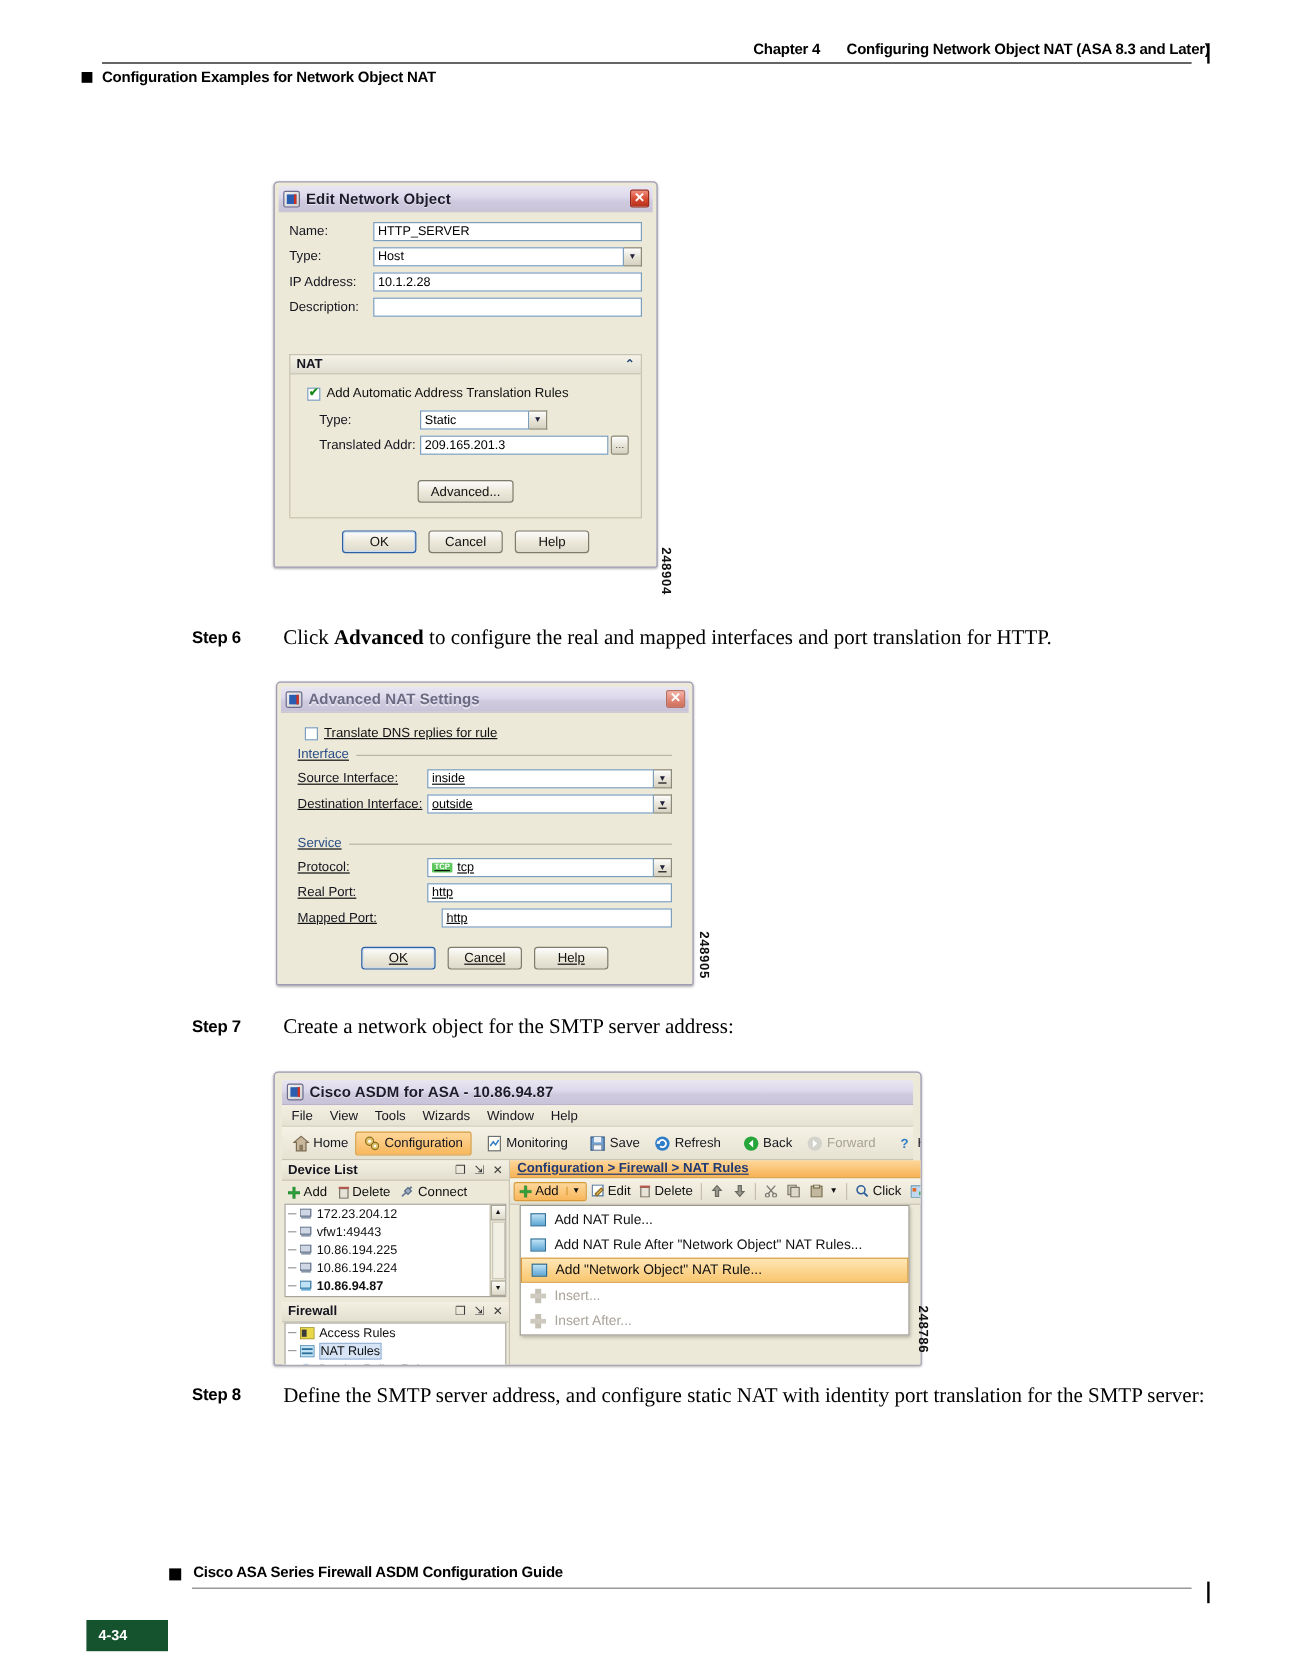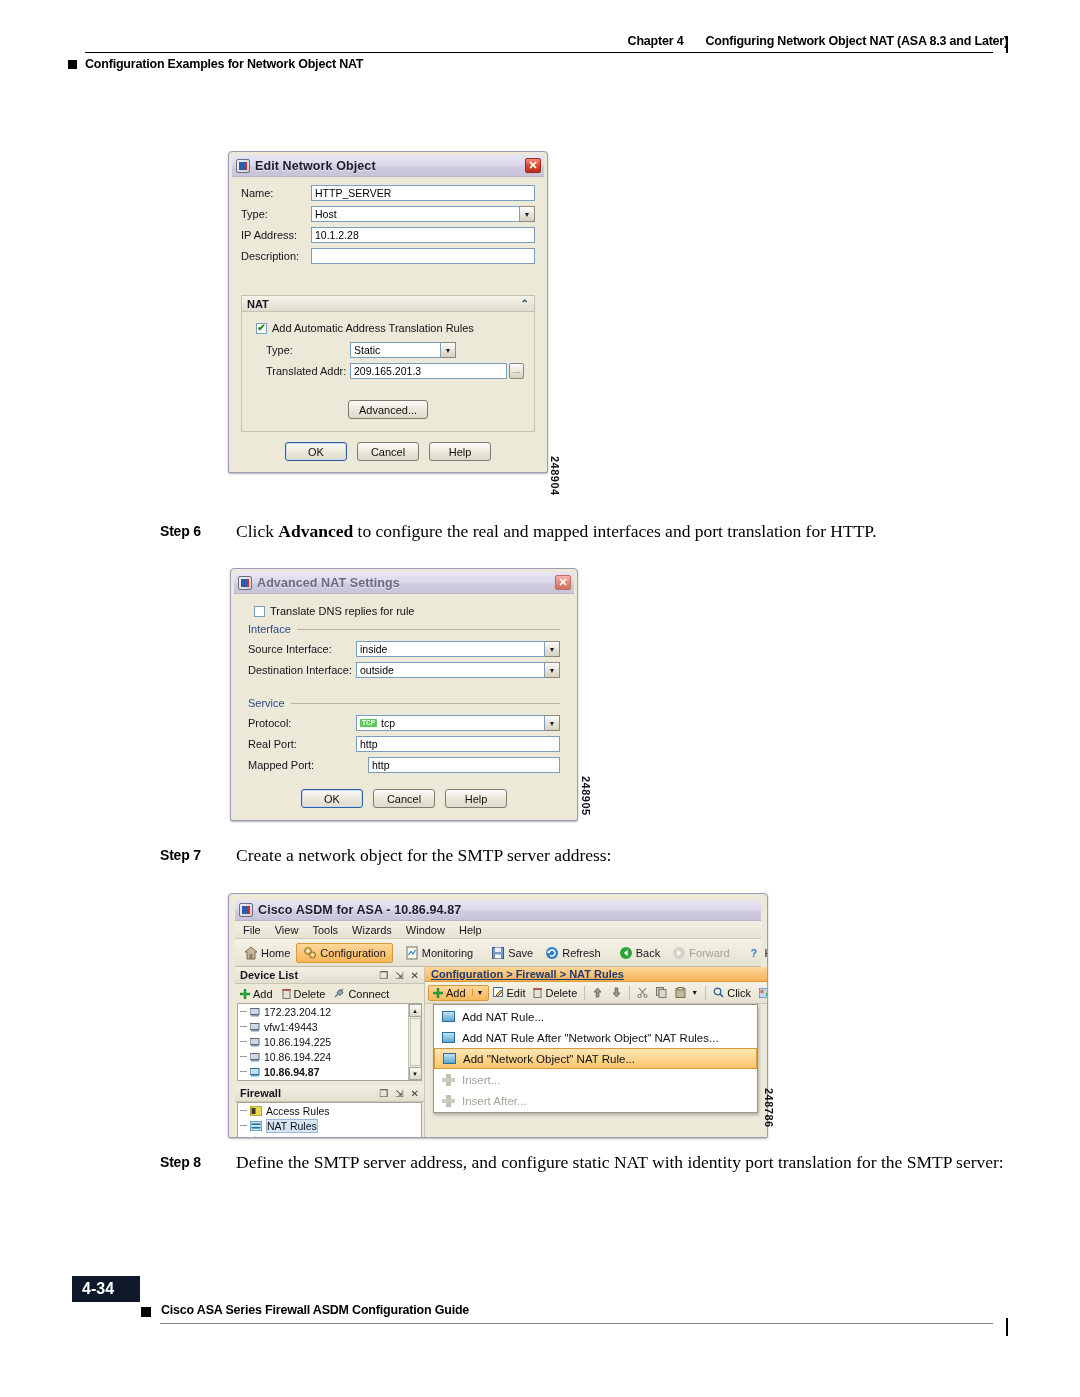--- a/index.html
+++ b/index.html
@@ -226,23 +226,23 @@
 
   
   .footer-rule { position:absolute; left:160px; top:1323px; width:833px; height:1px; background:#808080; }
   .footer-sq { position:absolute; left:141px; top:1307px; width:10px; height:10px; background:#000; }
   .footer-txt {
     position:absolute; left:161px; top:1303px;
     font-family:"Liberation Sans", sans-serif; font-weight:bold;
     font-size:12.5px; color:#000; letter-spacing:-0.2px;
   }
   .footer-page {
-    position:absolute; left:72px; top:1276px; width:68px; height:26px;
-    background:#0f172a; color:#fff;
-    font-family:"Liberation Sans", sans-serif; font-weight:bold; font-size:16px;
+    position:absolute; left:72px; top:1350px; width:68px; height:26px;
+    background:#14532d; color:#fff;
+    font-family:"Liberation Sans", sans-serif; font-weight:bold; font-size:12px;
     display:flex; align-items:center; padding-left:10px;
   }
   .footer-tick { position:absolute; right:72px; top:1318px; width:2px; height:18px; background:#000; }
 </style>
 </head>
 <body>
 
 <div class="page-header">
   <div class="hdr-right">
     <span class="chap">Chapter 4</span><span>Configuring Network Object NAT (ASA 8.3 and Later)</span>
@@ -330,21 +330,21 @@
   <span class="body"><span>Click </span><b>Advanced</b><span> to configure the real and mapped interfaces and port translation for HTTP.</span></span>
 </div>
 
 <div class="win" style="left:230px; top:568px; width:348px;">
   <div class="win-inner">
     <div class="titlebar">
       <span class="title-ico"></span>
       <span class="title-txt" style="color:#6a6a82">Advanced NAT Settings</span>
       <span class="title-close" style="background:linear-gradient(180deg,#f5b3a8 0%,#e08878 55%,#cf6d5a 100%);border-color:#b8705f;">✕</span>
     </div>
-    <div class="win-body" style="padding:9px 14px 9px 14px;">
+    <div class="win-body" style="padding:9px 14px 9px 14px;text-decoration:underline;">
 
       <div style="display:flex;align-items:center;margin:2px 0 5px 6px;">
         <span class="chk"></span>
         <span style="font-size:11px">Translate DNS replies for rule</span>
       </div>
 
       <div class="sect-line">
         <span class="st">Interface</span>
         <span class="rule"></span>
       </div>

